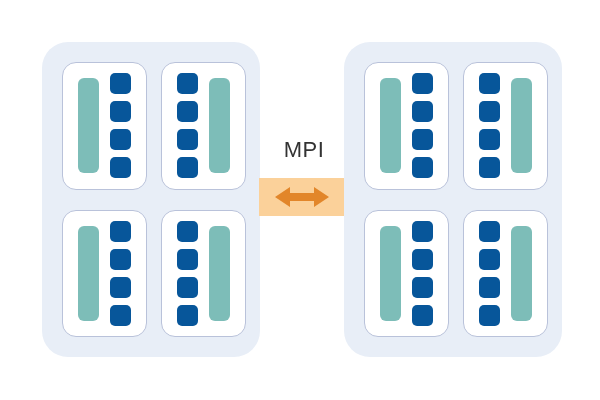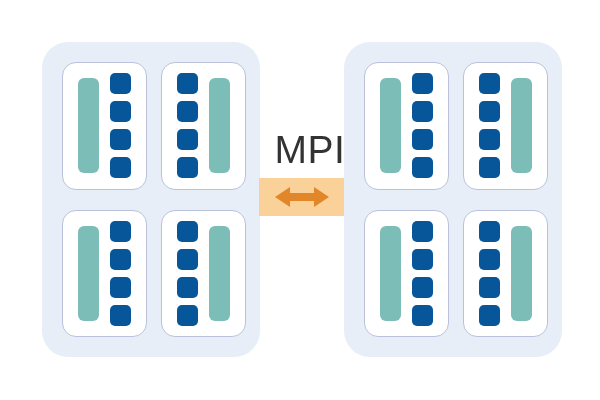--- a/index.html
+++ b/index.html
@@ -82,24 +82,24 @@
   .mpi-link {
     position: absolute;
     left: 259px;
     top: 130px;
     width: 86px;
     height: 86px;
   }
   .mpi-label {
     position: absolute;
     top: 0;
-    left: 8px;
+    left: 2px;
     width: 86px;
     text-align: center;
-    font-size: 39px;
+    font-size: 22px;
     color: #333333;
     letter-spacing: 0.5px;
     line-height: 40px;
   }
   .mpi-arrow-box {
     position: absolute;
     left: 0;
     top: 48px;
     width: 86px;
     height: 38px;

